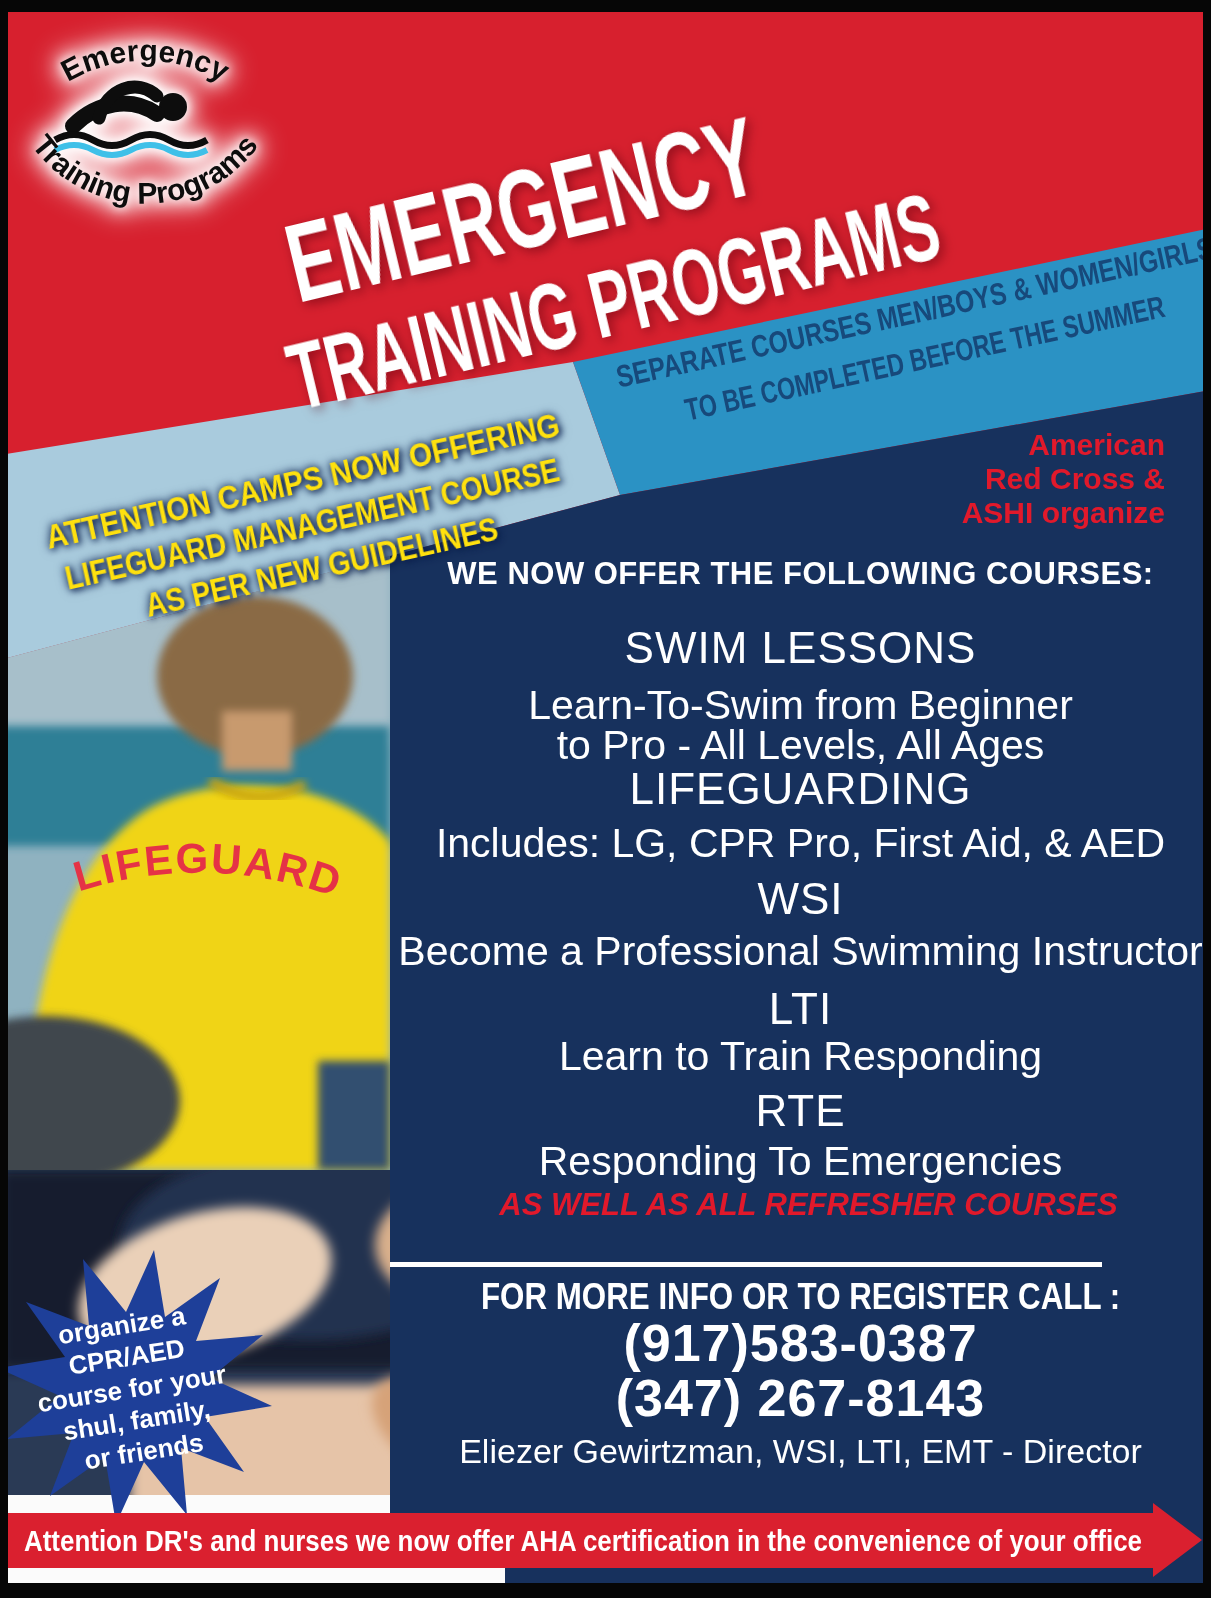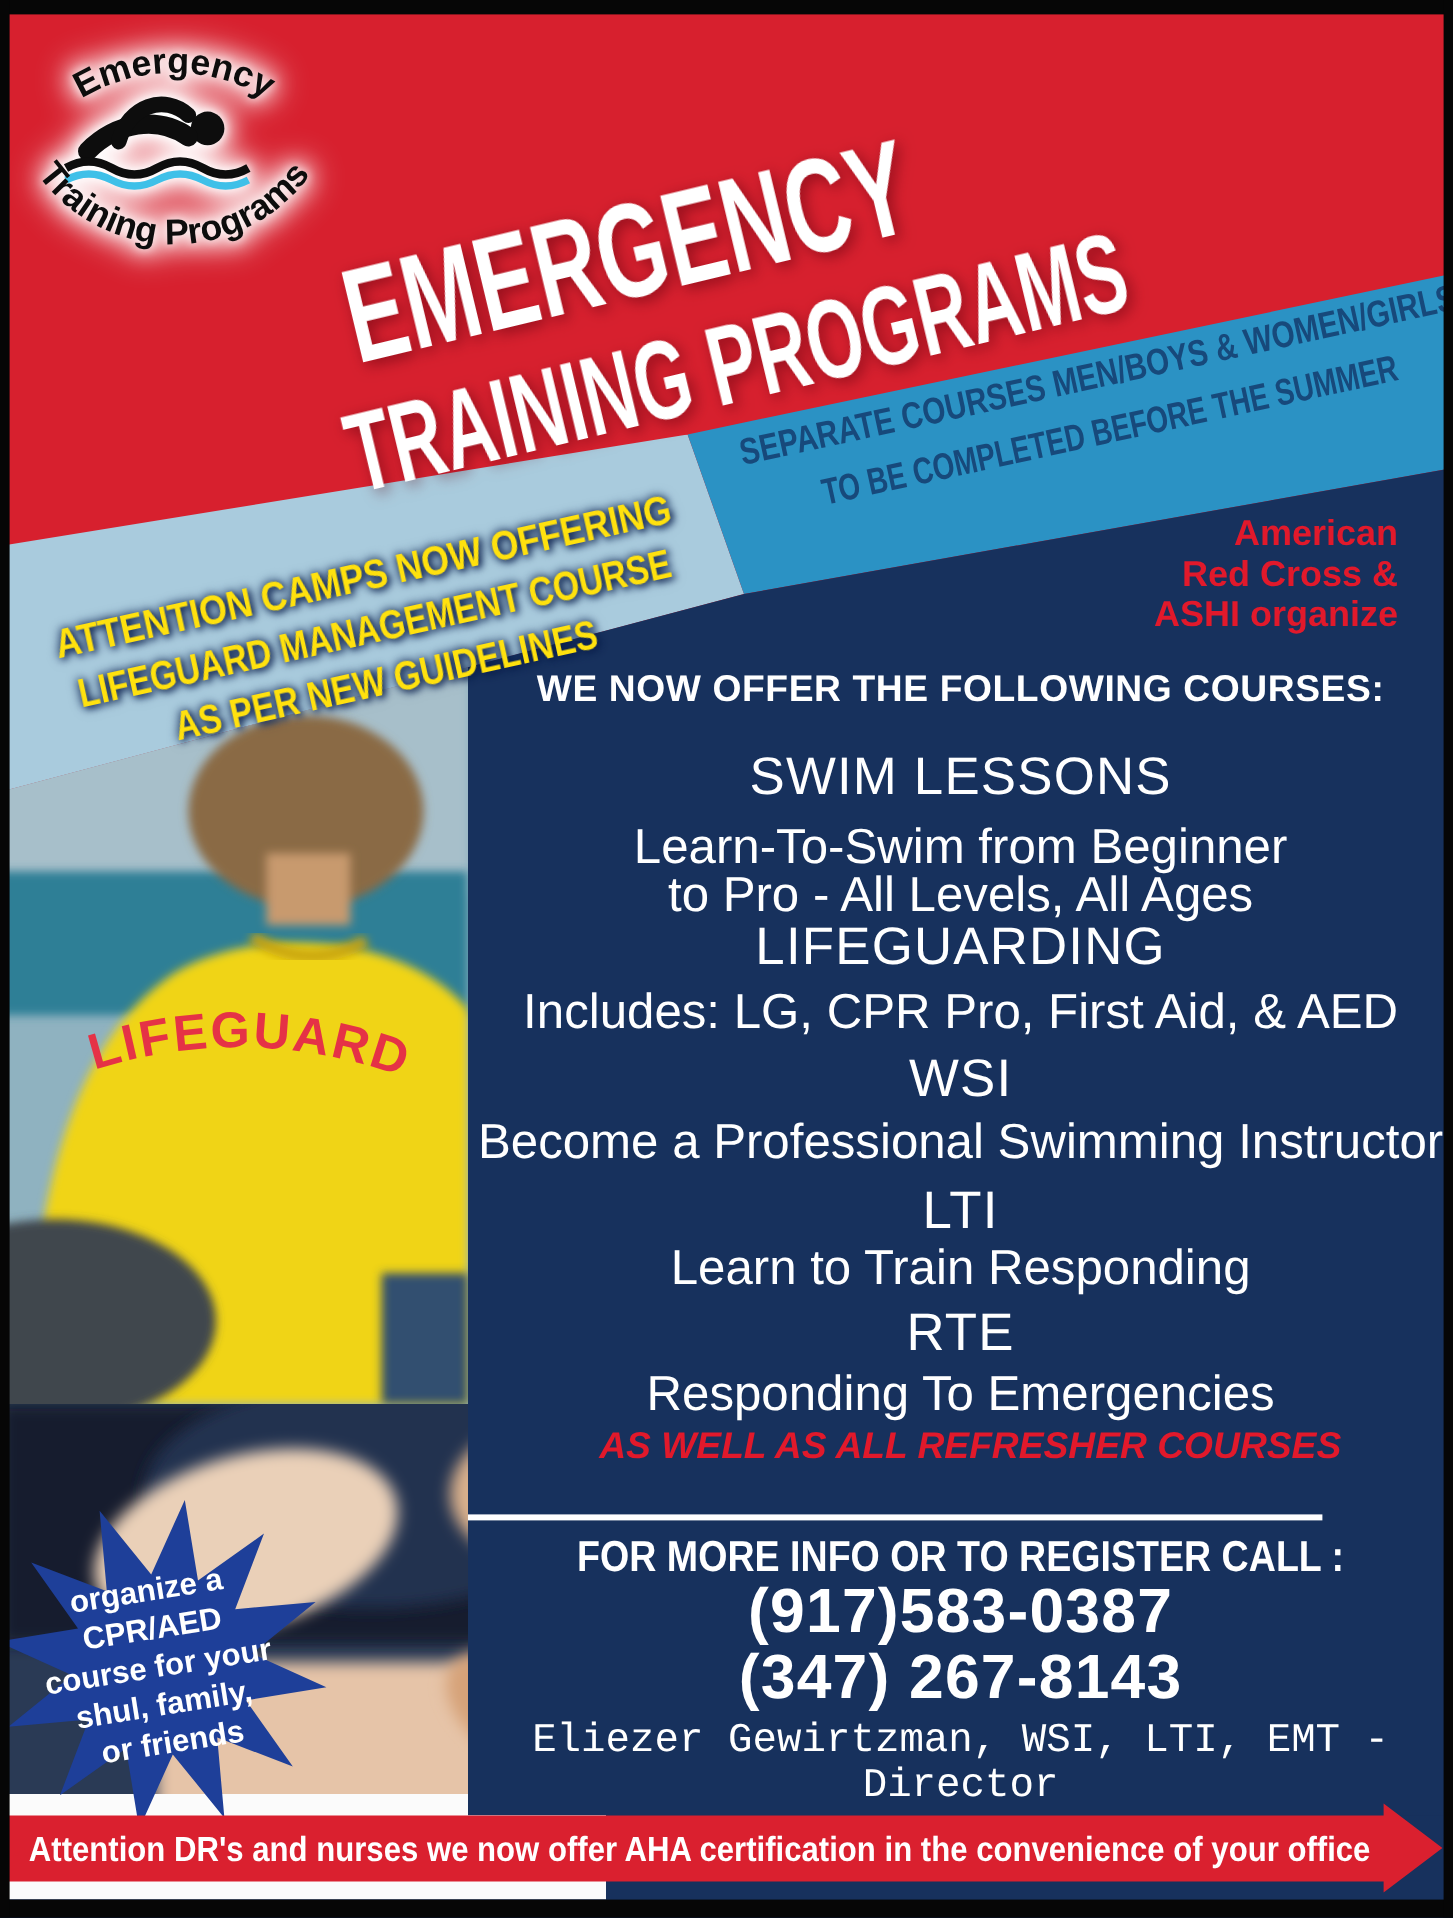--- a/index.html
+++ b/index.html
@@ -42,21 +42,21 @@
   
   .pc{left:390px;top:0;width:821px;height:1598px;text-align:center;color:#fff;}
   .pc .abs{left:0;right:0;}
   .heading{top:556px;font-size:31px;font-weight:bold;letter-spacing:.5px;}
   .ctitle{font-size:44px;letter-spacing:1px;}
   .cdesc{font-size:41px;}
   .refresher{top:1187px;color:#e1192b;font-weight:bold;font-style:italic;font-size:31px;padding-left:16px;}
   .hline{left:53px;top:1262px;width:712px;height:5px;background:#fff;}
   .formore{top:1276px;font-size:36px;font-weight:bold;transform:scaleX(.87);}
   .phone{font-size:52px;font-weight:bold;letter-spacing:1px;}
-  .director{top:1432px;font-size:34px;font-family:Liberation Mono, monospace;}
+  .director{top:1432px;font-size:34px;}
   
   .star-svg{left:-30px;top:1235px;width:360px;height:360px;overflow:visible;}
   .star-svg tspan{fill:#fff;font-size:26px;font-weight:bold;
     font-family:"Liberation Sans", sans-serif;}
   
   .banner-svg{left:0;top:1495px;width:1211px;height:92px;overflow:visible;}
   .banner-svg text{fill:#fff;font-weight:bold;font-size:29px;
     font-family:"Liberation Sans", sans-serif;}
   
   .fr-top{left:0;top:0;width:1211px;height:12px;background:#060606;}

